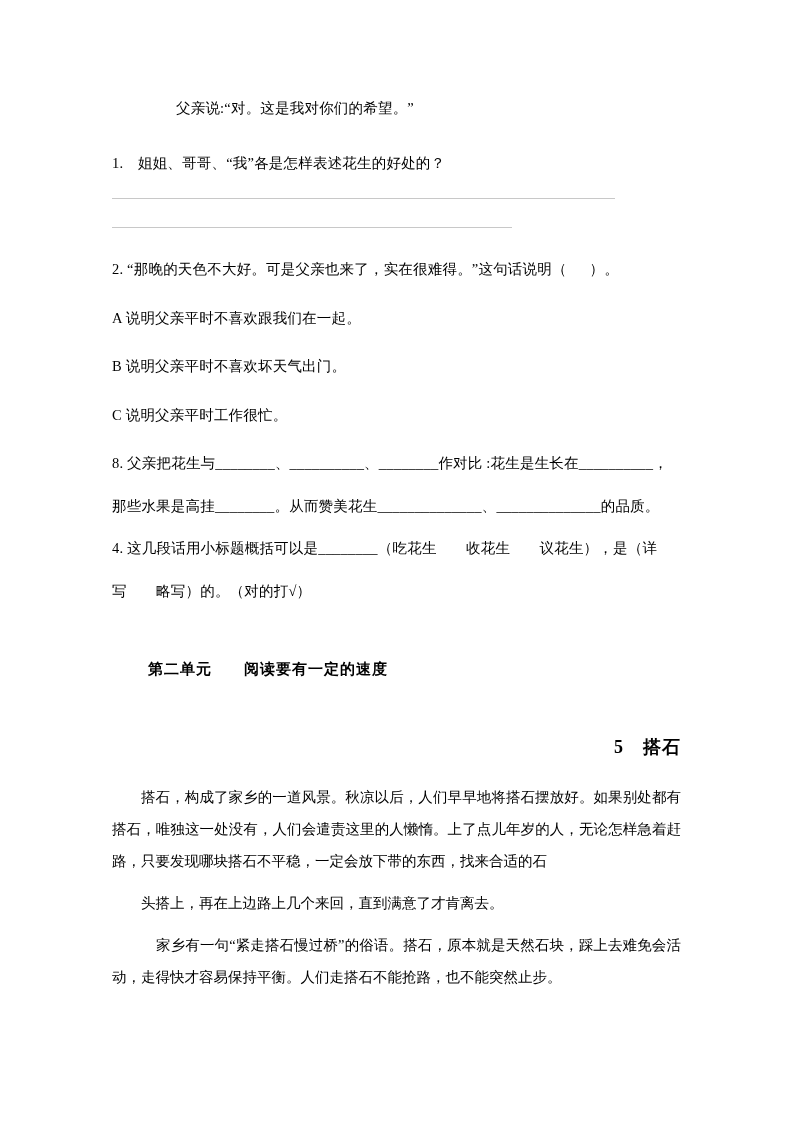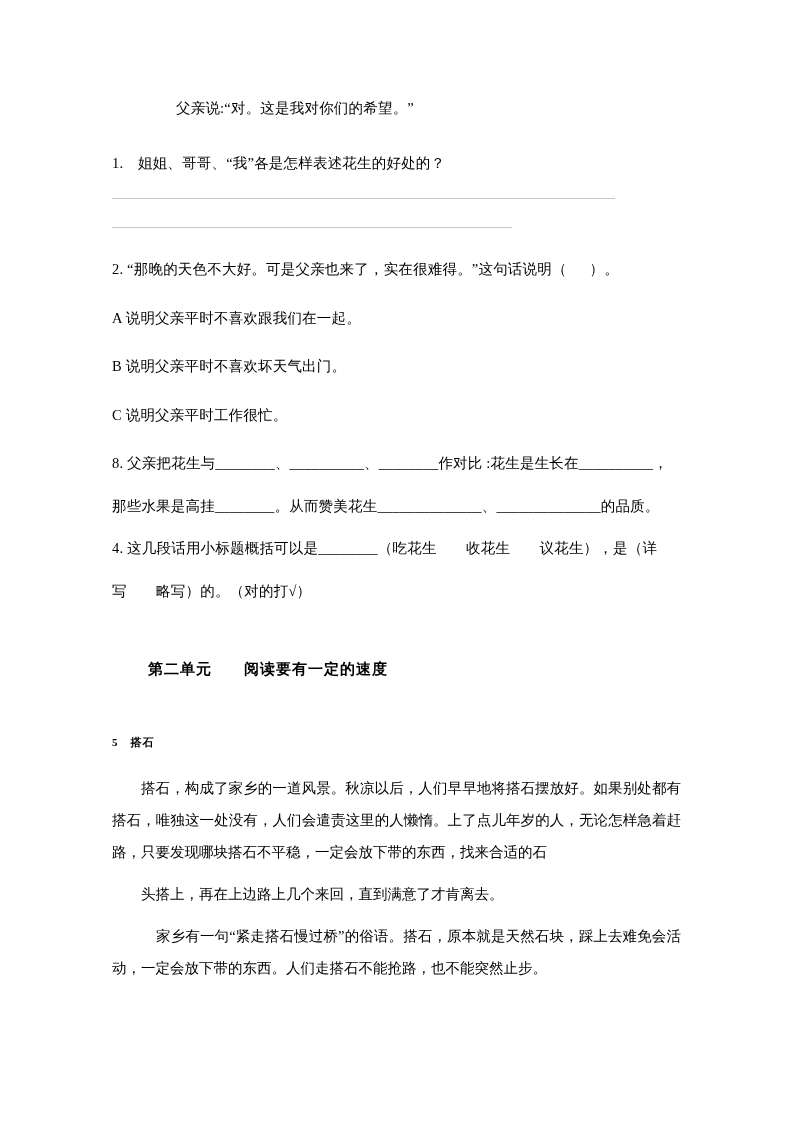--- a/index.html
+++ b/index.html
@@ -42,23 +42,23 @@
   .rule-short { width: 400px; }
   .rule-wrap-1 { padding-top: 28px; padding-bottom: 0; }
   .rule-wrap-2 { padding-top: 28px; padding-bottom: 0; }
   .unit-title {
     font-size: 15px;
     font-weight: bold;
     padding-left: 36px;
     letter-spacing: 1px;
   }
   .lesson-title {
-    font-size: 11px;
+    font-size: 18px;
     font-weight: bold;
-    text-align: left;
+    text-align: right;
     letter-spacing: 1px;
   }
   .para {
     font-size: 14.5px;
     line-height: 32px;
     text-align: justify;
     text-justify: inter-ideograph;
     margin: 0;
   }
   .para.ind2 { text-indent: 29px; }
@@ -135,15 +135,15 @@
   <div class="sp-22"></div>
 
   <p class="para ind2">搭石，构成了家乡的一道风景。秋凉以后，人们早早地将搭石摆放好。如果别处都有搭石，唯独这一处没有，人们会遣责这里的人懒惰。上了点儿年岁的人，无论怎样急着赶路，只要发现哪块搭石不平稳，一定会放下带的东西，找来合适的石</p>
 
   <div class="sp-10"></div>
 
   <p class="para ind2">头搭上，再在上边路上几个来回，直到满意了才肯离去。</p>
 
   <div class="sp-10"></div>
 
-  <p class="para ind3">家乡有一句“紧走搭石慢过桥”的俗语。搭石，原本就是天然石块，踩上去难免会活动，一定会放下带的东西。人们走搭石不能抢路，也不能突然止步。</p>
+  <p class="para ind3">家乡有一句“紧走搭石慢过桥”的俗语。搭石，原本就是天然石块，踩上去难免会活动，走得快才容易保持平衡。人们走搭石不能抢路，也不能突然止步。</p>
 
 </div>
 
 </body></html>

